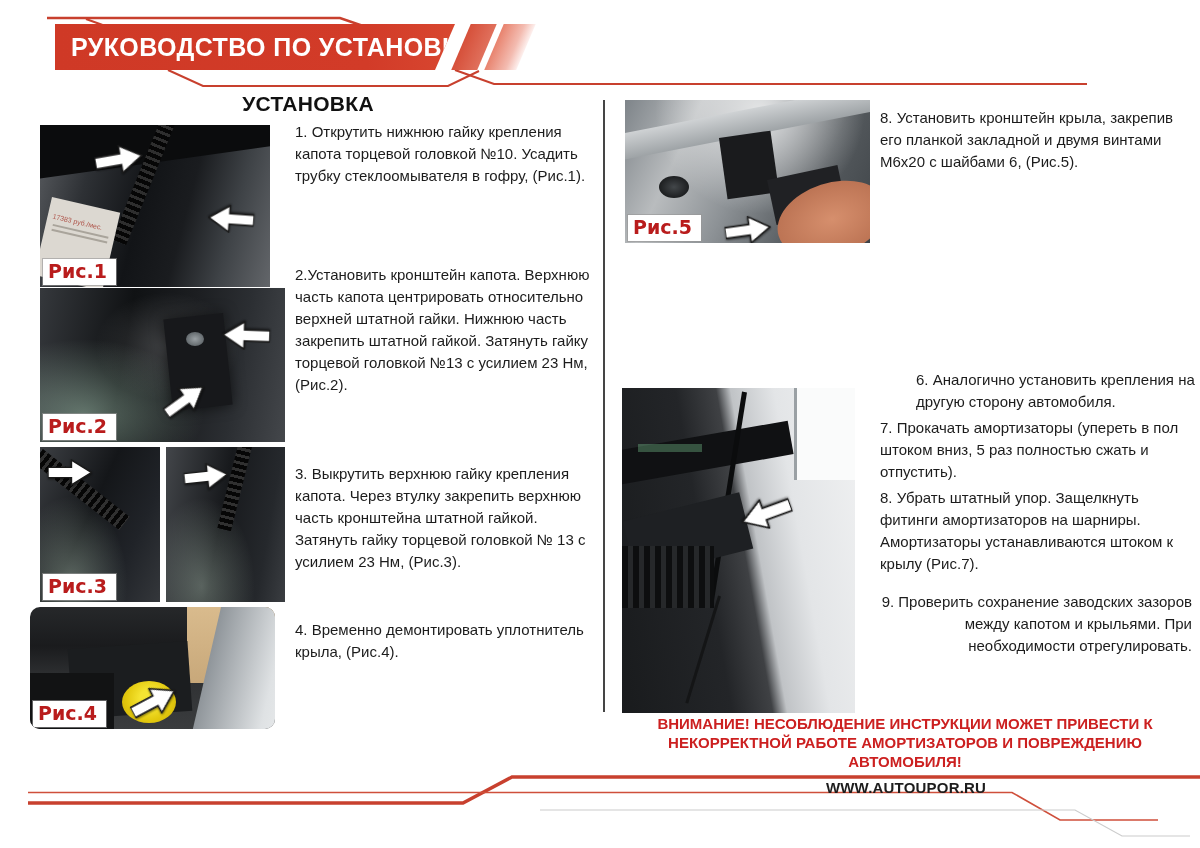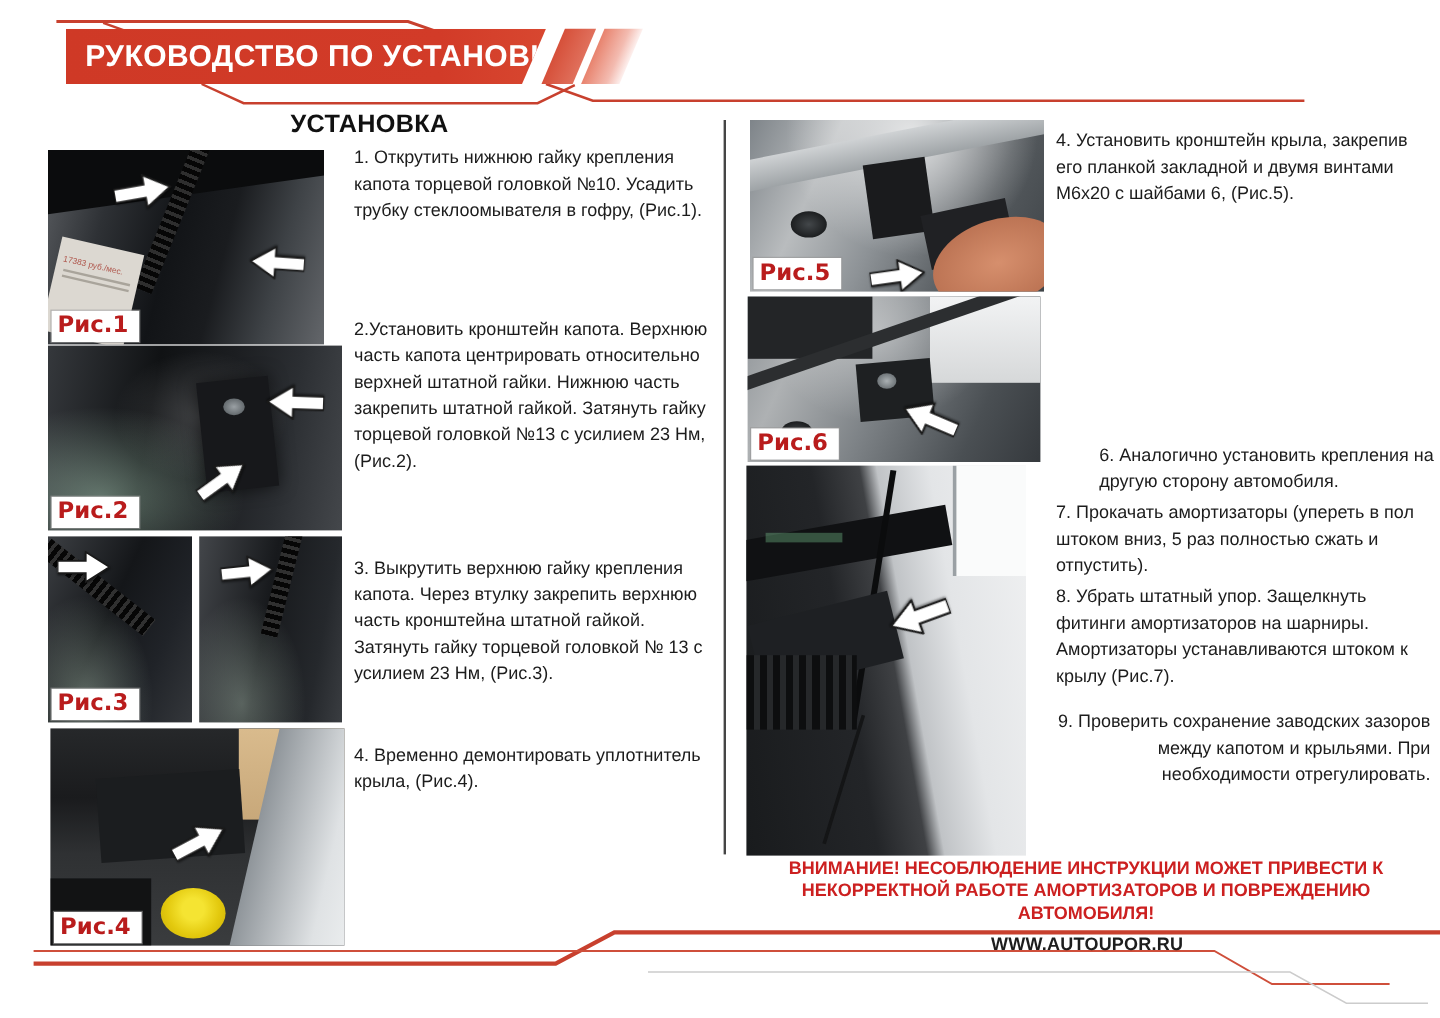--- a/index.html
+++ b/index.html
@@ -45,22 +45,22 @@
   #ph2{left:40px;top:288px;width:245px;height:154px;
     background:radial-gradient(ellipse at 18% 82%,rgba(186,224,200,.45),transparent 42%),
     radial-gradient(ellipse at 52% 38%,rgba(255,255,255,.18),transparent 40%),
     linear-gradient(100deg,#35383c 0%,#101214 35%,#1c1e21 58%,#2b2e32 78%,#44474b 100%);}
   #ph3a{left:40px;top:447px;width:120px;height:155px;
     background:radial-gradient(ellipse at 25% 88%,rgba(200,225,205,.4),transparent 45%),
     linear-gradient(115deg,#3c3f43 0%,#141619 42%,#202328 72%,#34373b 100%);}
   #ph3b{left:166px;top:447px;width:119px;height:155px;
     background:radial-gradient(ellipse at 30% 90%,rgba(205,228,210,.35),transparent 45%),
     linear-gradient(100deg,#43464a 0%,#17191c 46%,#25282c 80%,#3a3d41 100%);}
-  #ph4{left:42px;top:607px;width:245px;height:181px;
-    background:linear-gradient(180deg,#26282a 0%,#1a1b1d 32%,#2f3133 58%,#3a3c3e 100%);}
+  #ph4{left:30px;top:607px;width:245px;height:122px;
+    background:linear-gradient(180deg,#26282a 0%,#1a1b1d 32%,#2f3133 58%,#3a3c3e 100%);border-radius:10px;}
   #ph5{left:625px;top:100px;width:245px;height:143px;
     background:radial-gradient(ellipse at 55% 8%,rgba(255,255,255,.75),transparent 55%),
     linear-gradient(115deg,#7e8489 0%,#b9bcbe 25%,#8d9296 48%,#565b5f 74%,#3e4347 100%);}
   #ph6{left:623px;top:247px;width:244px;height:138px;
     background:radial-gradient(ellipse at 45% 20%,rgba(255,255,255,.4),transparent 50%),
     linear-gradient(115deg,#8c9195 0%,#aeb1b3 20%,#7d8286 48%,#4a4f53 78%,#35393d 100%);}
   #ph7{left:622px;top:388px;width:233px;height:325px;
     background:linear-gradient(80deg,#191b1d 0%,#232528 38%,#3f4144 52%,#c0c3c6 57%,#e3e5e7 72%,#f0f1f2 100%);}
 
   .figlabel{position:absolute;left:3px;bottom:2px;background:#fff;color:#b91c1c;
@@ -225,51 +225,37 @@
     <div class="p5-knob"></div>
     <div class="p5-hand"></div>
     <div class="arrow" style="left:100px;top:116px;transform:rotate(-8deg);">
       <svg width="46" height="28" viewBox="0 0 60 36">
           <polygon points="0,11 32,11 32,1 59,18 32,35 32,25 0,25" fill="#fff" stroke="#1a1a1a" stroke-width="2"></polygon>
         </svg>
     </div>
     <div class="figlabel">Рис.5</div>
   </div>
 
-  <div class="photo" id="ph6">
-    <div class="p6-corner"></div>
-    <div class="p6-window"></div>
-    <div class="p6-frame"></div>
-    <div class="p6-bracket"></div>
-    <div class="p6-bolt"></div>
-    <div class="p6-knob"></div>
-    <div class="arrow" style="left:128px;top:88px;transform:rotate(203deg);">
-      <svg width="48" height="29" viewBox="0 0 60 36">
-          <polygon points="0,11 32,11 32,1 59,18 32,35 32,25 0,25" fill="#fff" stroke="#1a1a1a" stroke-width="2"></polygon>
-        </svg>
-    </div>
-    <div class="figlabel">Рис.6</div>
-  </div>
 
   <div class="photo" id="ph7">
     <div class="p7-window"></div>
     <div class="p7-cowl"></div>
     <div class="p7-sticker"></div>
     <div class="p7-rod"></div>
     <div class="p7-rod2"></div>
     <div class="p7-hinge"></div>
     <div class="p7-vents"></div>
     <div class="arrow" style="left:118px;top:110px;transform:rotate(160deg);">
       <svg width="52" height="31" viewBox="0 0 60 36">
           <polygon points="0,11 32,11 32,1 59,18 32,35 32,25 0,25" fill="#fff" stroke="#1a1a1a" stroke-width="2"></polygon>
         </svg>
     </div>
   </div>
 
-  <div class="step" id="stR4">4. Установить кронштейн крыла, закрепив его планкой закладной и двумя винтами М6х20 с шайбами 6, (Рис.5).</div>
+  <div class="step" id="stR4">8. Установить кронштейн крыла, закрепив его планкой закладной и двумя винтами М6х20 с шайбами 6, (Рис.5).</div>
   <div class="step" id="stR6">6. Аналогично установить крепления на другую сторону автомобиля.</div>
   <div class="step" id="stR7">7. Прокачать амортизаторы (упереть в пол штоком вниз, 5 раз полностью сжать и отпустить).</div>
   <div class="step" id="stR8">8. Убрать штатный упор. Защелкнуть фитинги амортизаторов на шарниры. Амортизаторы устанавливаются штоком к крылу (Рис.7).</div>
   <div class="step" id="stR9">9. Проверить сохранение заводских зазоров между капотом и крыльями. При необходимости отрегулировать.</div>
 
   <div class="warning" id="warn" style="color: rgb(204, 32, 32);">ВНИМАНИЕ! НЕСОБЛЮДЕНИЕ ИНСТРУКЦИИ МОЖЕТ ПРИВЕСТИ К НЕКОРРЕКТНОЙ РАБОТЕ АМОРТИЗАТОРОВ И ПОВРЕЖДЕНИЮ АВТОМОБИЛЯ!</div>
 
   <svg class="deco" style="top:770px;width:1200px;height:78px;" viewBox="0 0 1200 78">
     <path d="M28,33 L463,33 L512,7 L1200,7" stroke="#c8402e" stroke-width="3.5" fill="none"></path>
     <path d="M28,22.5 H1012 L1060,50 H1158" stroke="#cf4f3b" stroke-width="1.6" fill="none"></path>

